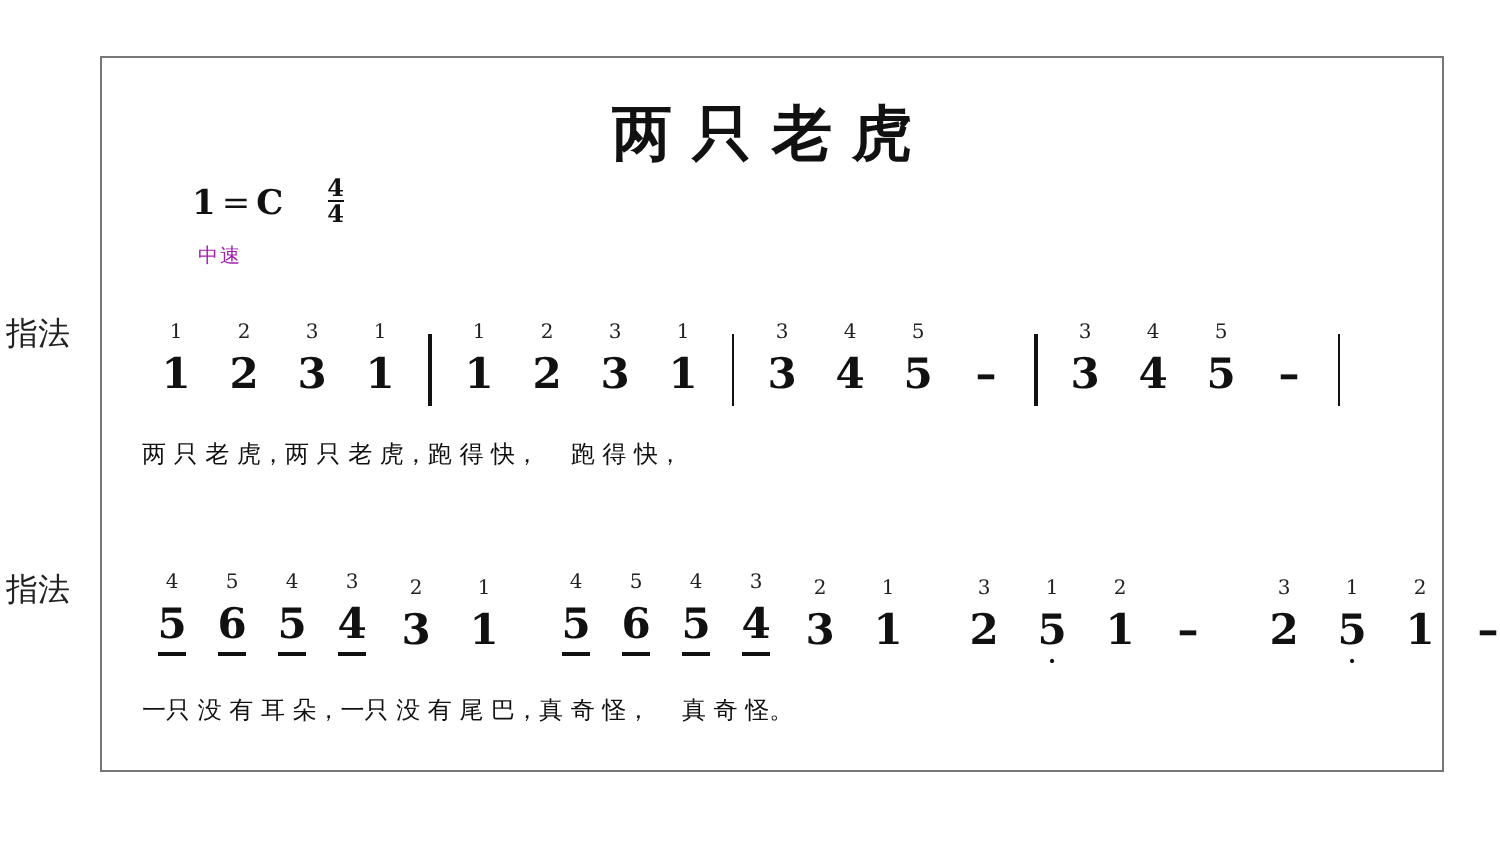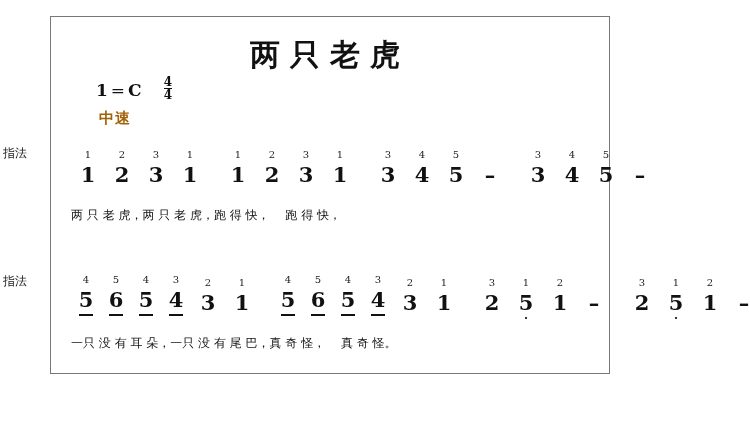--- a/index.html
+++ b/index.html
@@ -10,22 +10,22 @@
   body {
     width: 750px;
     height: 421px;
     position: relative;
     font-family: "DejaVu Sans", "Liberation Sans", sans-serif;
     overflow: hidden;
   }
   .sheet {
     position: absolute;
     left: 50px;
-    top: 16px;
-    width: 560px;
+    top: 28px;
+    width: 672px;
     height: 358px;
     border: 1px solid #777;
     background: #fff;
     box-sizing: border-box;
   }
   .title {
     position: absolute;
     left: 0;
     right: 0;
     top: 18px;
@@ -58,36 +58,36 @@
     position: relative;
     top: -1px;
   }
   .timesig .num { display: block; }
   .timesig .den { display: block; border-top: 1.5px solid #111; }
   .tempo {
     position: absolute;
     left: 48px;
     top: 92px;
     font-family: "DejaVu Serif", "Liberation Serif", serif;
-    font-size: 15px;
-    font-weight: bold;
-    color: #a16207;
+    font-size: 10px;
+    font-weight: normal;
+    color: #a21caf;
     letter-spacing: 1px;
   }
 
   
   .system { position: absolute; left: 0; width: 100%; }
   .system.s1 { top: 116px; }
   .system.s2 { top: 244px; }
 
   .fingering-label {
     position: absolute;
     left: -48px;
     top: 12px;
-    font-size: 12px;
+    font-size: 16px;
     color: #222;
     font-family: "DejaVu Serif", "Liberation Serif", serif;
     white-space: nowrap;
   }
 
   .note-row {
     position: absolute;
     left: 20px;
     right: 10px;
     top: 0;

